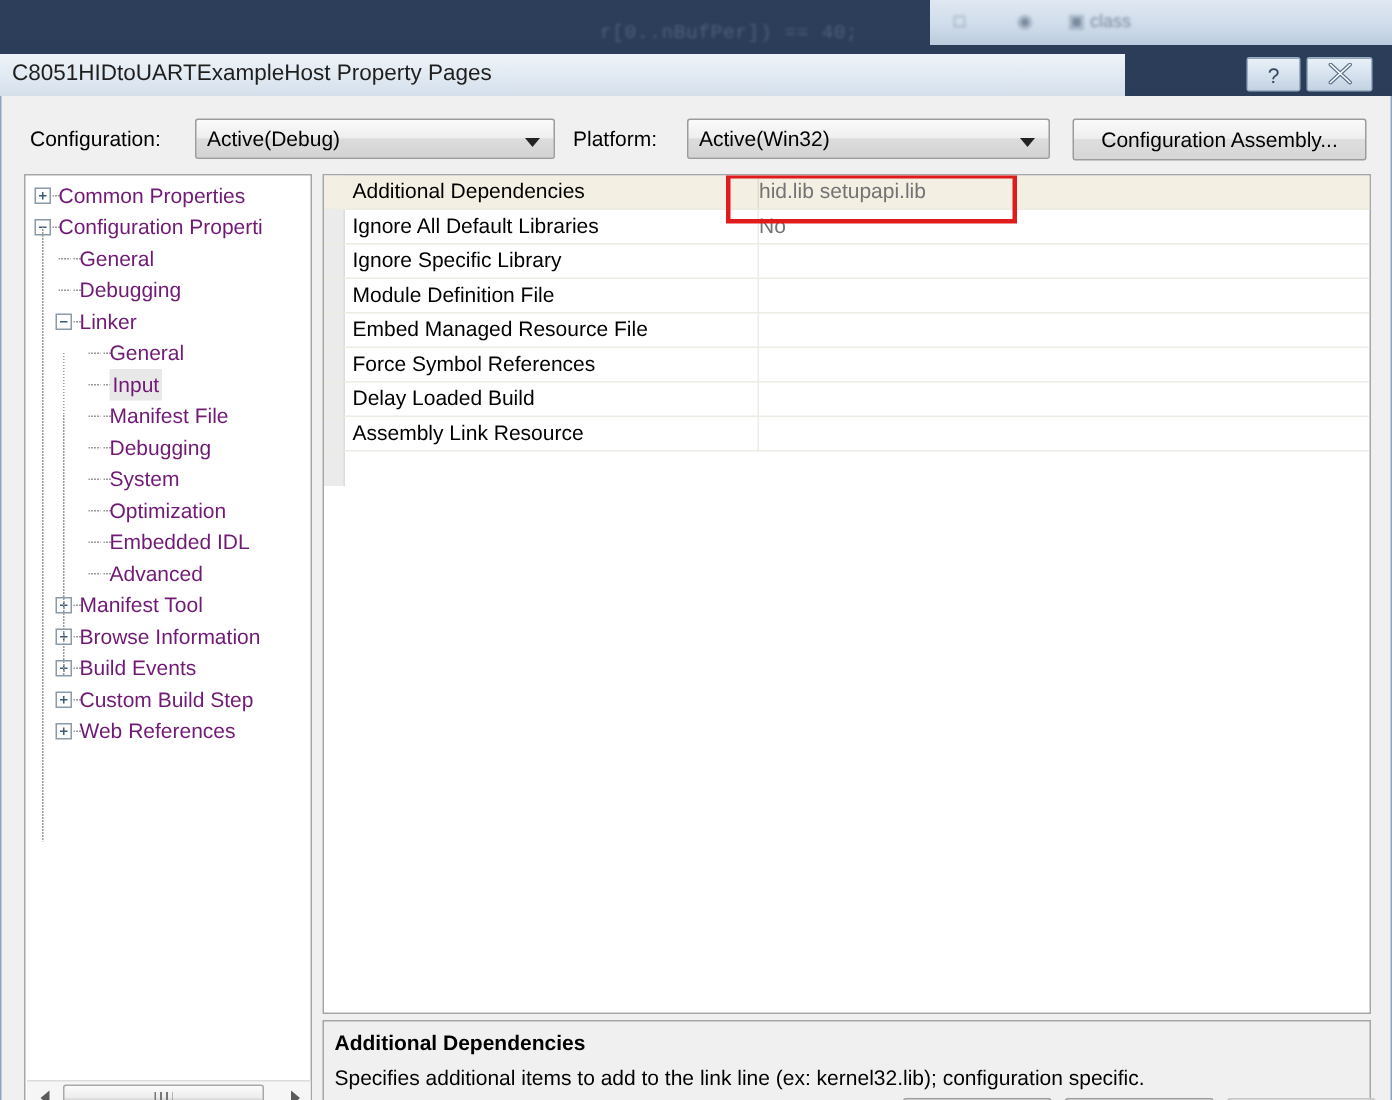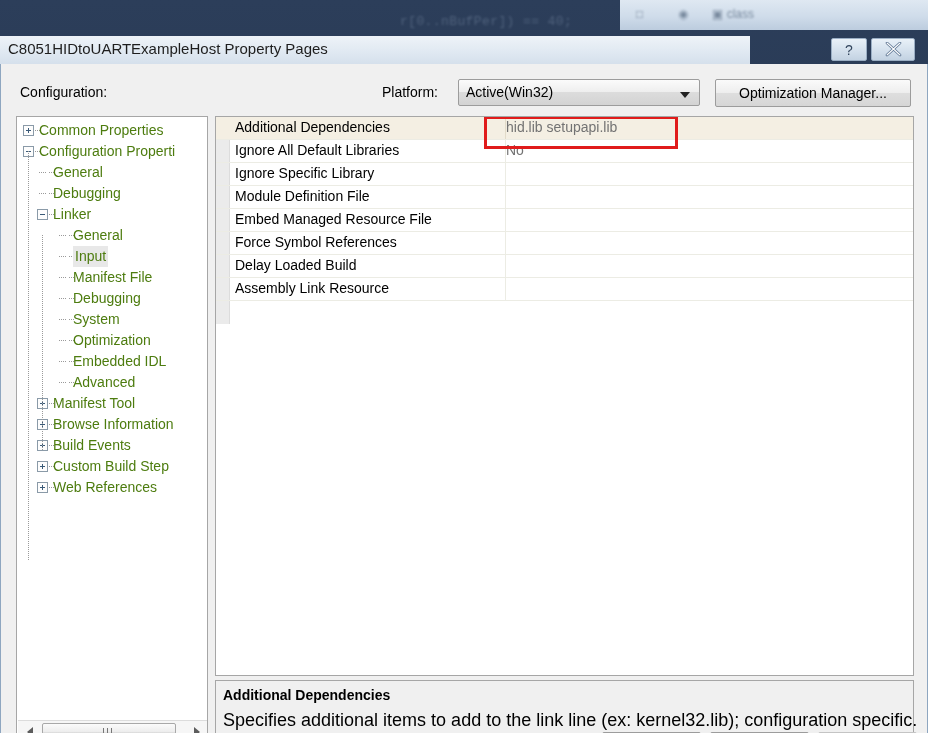--- a/index.html
+++ b/index.html
@@ -91,21 +91,21 @@
 
   
   #treepanel{
     position:absolute;left:15px;top:52px;width:192px;height:628px;
     box-sizing:border-box;background:#fff;border:1px solid #a6a6a6;
     overflow:hidden;
   }
   #tree{position:absolute;left:0;top:3px;width:100%;}
   .tnode{
     position:relative;height:21px;line-height:21px;
-    font-size:14px;color:#4d7c0f;white-space:nowrap;
+    font-size:14px;color:#701a75;white-space:nowrap;
   }
   .tnode .lbl{position:absolute;top:0;}
   .tnode .lbl.sel{background:#e8e8e8;padding:0 2px;}
   .expander{
     position:absolute;top:5px;width:11px;height:11px;box-sizing:border-box;
     border:1px solid #8a9aa8;background:#fdfdfd;
   }
   .expander:before{
     content:"";position:absolute;left:2px;top:4px;width:5px;height:1px;background:#3a5a78;
   }
@@ -174,21 +174,21 @@
     box-sizing:border-box;border:3px solid #e01b1b;background:transparent;
     pointer-events:none;
   }
 
   
   #descpanel{
     position:absolute;left:214px;top:616px;width:699px;height:64px;
     box-sizing:border-box;background:#f0f0f0;border:1px solid #a6a6a6;
   }
   #desc-title{position:absolute;left:7px;top:6px;font-size:14px;font-weight:bold;color:#000;}
-  #desc-body{position:absolute;left:7px;top:29px;font-size:18px;color:#000;white-space:nowrap;}
+  #desc-body{position:absolute;left:7px;top:29px;font-size:14px;color:#000;white-space:nowrap;}
 
   
   .fbtn{
     position:absolute;top:668px;width:99px;height:28px;box-sizing:border-box;
     border:1px solid #9c9c9c;border-radius:2px;
     background:linear-gradient(180deg,#fafafa 0%,#efefef 48%,#e0e0e0 50%,#d7d7d7 100%);
     font-size:14px;color:#000;
     display:flex;align-items:center;justify-content:center;
   }
   #btn-ok{left:601px;}
@@ -222,29 +222,33 @@
     <svg width="17" height="15" viewBox="0 0 17 15">
       <path d="M2 1 L15 13 M15 1 L2 13" stroke="#5a7290" stroke-width="2.6" fill="none" stroke-linecap="round"></path>
       <path d="M2 1 L15 13 M15 1 L2 13" stroke="#ffffff" stroke-width="1.1" fill="none" stroke-linecap="round"></path>
     </svg>
   </div>
 
   <div id="client">
 
     <div id="configrow">
       <span class="cfg-label" id="lbl-config">Configuration:</span>
+      <div class="combo" id="combo-config">
+        <span class="txt">Active(Debug)</span>
+        <span class="arw"></span>
+      </div>
 
       <span class="cfg-label" id="lbl-platform">Platform:</span>
       <div class="combo" id="combo-platform">
         <span class="txt">Active(Win32)</span>
         <span class="arw"></span>
       </div>
 
       <div id="btn-cfgmgr">
-        <span>Optimization Manager...</span>
+        <span>Configuration Assembly...</span>
       </div>
     </div>
 
     <div id="treepanel">
       <div id="tree">
           <div class="tnode">
             <span class="expander plus" style="left: 6px;"></span>
             <span class="dash" style="left: 18px; width: 5px;"></span>
             <span class="lbl" style="left: 22px;">Common Properties</span>
           </div>

